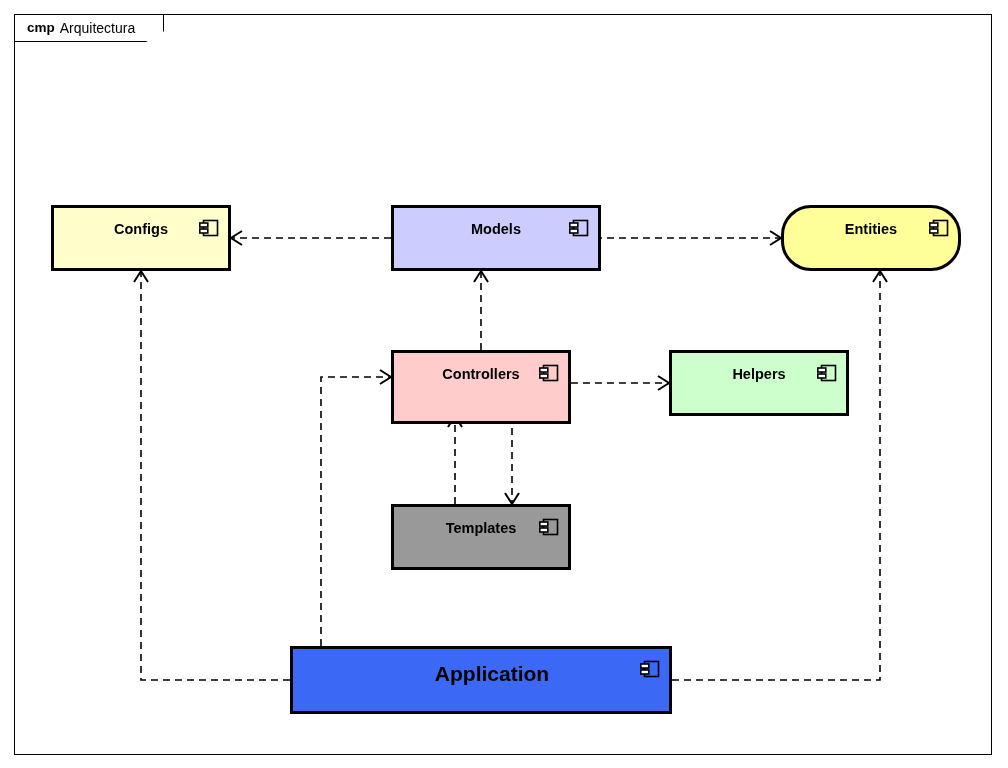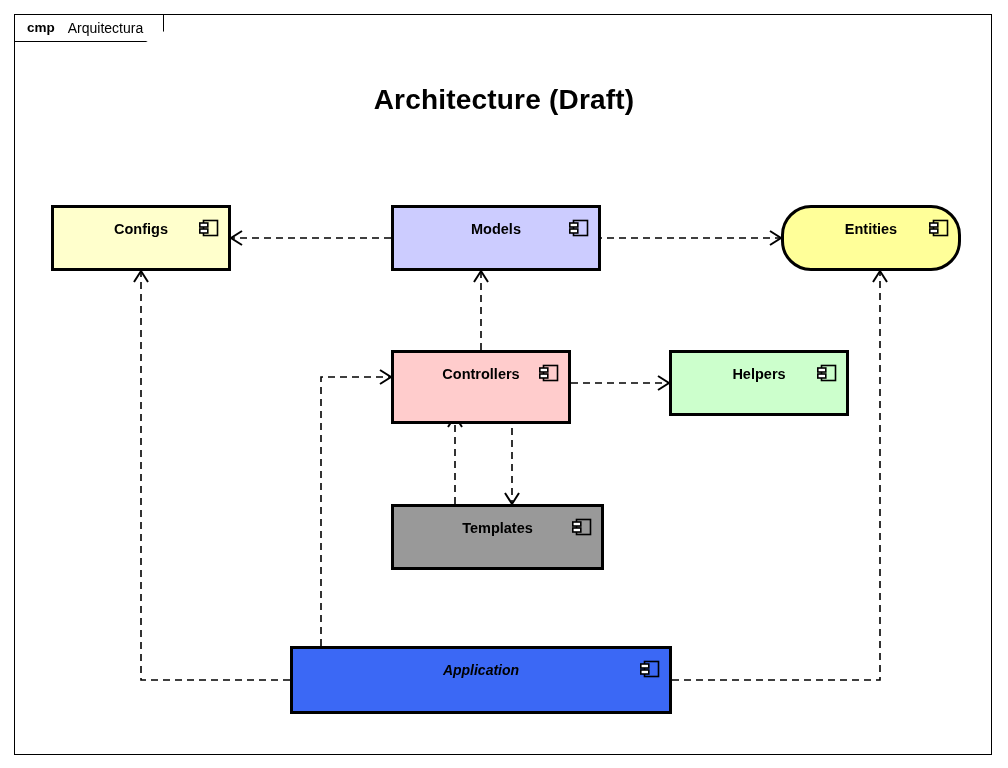--- a/index.html
+++ b/index.html
@@ -46,21 +46,21 @@
     -webkit-clip-path: polygon(0 0, 100% 0, 100% 62%, 88% 100%, 0 100%);
     clip-path: polygon(0 0, 100% 0, 100% 62%, 88% 100%, 0 100%);
     display: flex;
     align-items: center;
     padding-left: 12px;
   }
   .frame-tab-kind {
     font-size: 13.5px;
     font-weight: bold;
     color: #000000;
-    margin-right: 13px;
+    margin-right: 5px;
     line-height: 1;
   }
   .frame-tab-name {
     font-size: 14px;
     font-weight: normal;
     color: #000000;
     line-height: 1;
   }
 
   
@@ -99,22 +99,22 @@
     top: 14px;
     width: 100%;
     text-align: center;
     font-size: 14.5px;
     font-weight: bold;
     color: #000000;
     line-height: 1;
     pointer-events: none;
   }
   .component.emphasis .component-label {
-    font-style: italic;
-    font-size: 14px;
+    font-size: 21px;
+    margin-left: 11px;
   }
 
   
   .component-icon {
     position: absolute;
     right: 9px;
     top: 11px;
     width: 20px;
     height: 18px;
   }
@@ -124,21 +124,20 @@
 
 <div id="diagram-root">
 
   <div class="frame-border"></div>
 
   <div class="frame-tab">
     <span class="frame-tab-kind">cmp</span>
     <span class="frame-tab-name">Arquitectura</span>
   </div>
 
-  <div class="diagram-title">Architecture (Draft)</div>
 
   <svg id="connector-layer" viewBox="0 0 1008 768" xmlns="http://www.w3.org/2000/svg">
       <polyline points="391,238 231,238" fill="none" stroke="#000000" stroke-width="1.6" stroke-dasharray="7,5"></polyline>
       <polyline points="242,231 231,238 242,245" fill="none" stroke="#000000" stroke-width="2" stroke-linecap="butt" stroke-linejoin="miter"></polyline>
       <polyline points="571,238 781,238" fill="none" stroke="#000000" stroke-width="1.6" stroke-dasharray="7,5"></polyline>
       <polyline points="770,231 781,238 770,245" fill="none" stroke="#000000" stroke-width="2" stroke-linecap="butt" stroke-linejoin="miter"></polyline>
       <polyline points="481,350 481,271" fill="none" stroke="#000000" stroke-width="1.6" stroke-dasharray="7,5"></polyline>
       <polyline points="474,282 481,271 488,282" fill="none" stroke="#000000" stroke-width="2" stroke-linecap="butt" stroke-linejoin="miter"></polyline>
       <polyline points="571,383 669,383" fill="none" stroke="#000000" stroke-width="1.6" stroke-dasharray="7,5"></polyline>
       <polyline points="658,376 669,383 658,390" fill="none" stroke="#000000" stroke-width="2" stroke-linecap="butt" stroke-linejoin="miter"></polyline>
@@ -188,21 +187,21 @@
         </svg>
       </div>
       <div class="component" style="left: 669px; top: 350px; width: 180px; height: 66px; background: rgb(204, 255, 204);">
         <div class="component-label">Helpers</div>
         <svg class="component-icon" viewBox="0 0 20 18">
           <rect x="4.5" y="1.5" width="14" height="15" fill="none" stroke="#000" stroke-width="1.6"></rect>
           <rect x="0.8" y="4" width="8" height="4" fill="#fff" stroke="#000" stroke-width="1.6"></rect>
           <rect x="0.8" y="10" width="8" height="4" fill="#fff" stroke="#000" stroke-width="1.6"></rect>
         </svg>
       </div>
-      <div class="component" style="left: 391px; top: 504px; width: 213px; height: 66px; background: rgb(153, 153, 153);">
+      <div class="component" style="left: 391px; top: 504px; width: 180px; height: 66px; background: rgb(153, 153, 153);">
         <div class="component-label">Templates</div>
         <svg class="component-icon" viewBox="0 0 20 18">
           <rect x="4.5" y="1.5" width="14" height="15" fill="none" stroke="#000" stroke-width="1.6"></rect>
           <rect x="0.8" y="4" width="8" height="4" fill="#fff" stroke="#000" stroke-width="1.6"></rect>
           <rect x="0.8" y="10" width="8" height="4" fill="#fff" stroke="#000" stroke-width="1.6"></rect>
         </svg>
       </div>
       <div class="component emphasis" style="left: 290px; top: 646px; width: 382px; height: 68px; background: rgb(59, 104, 245);">
         <div class="component-label">Application</div>
         <svg class="component-icon" viewBox="0 0 20 18">

